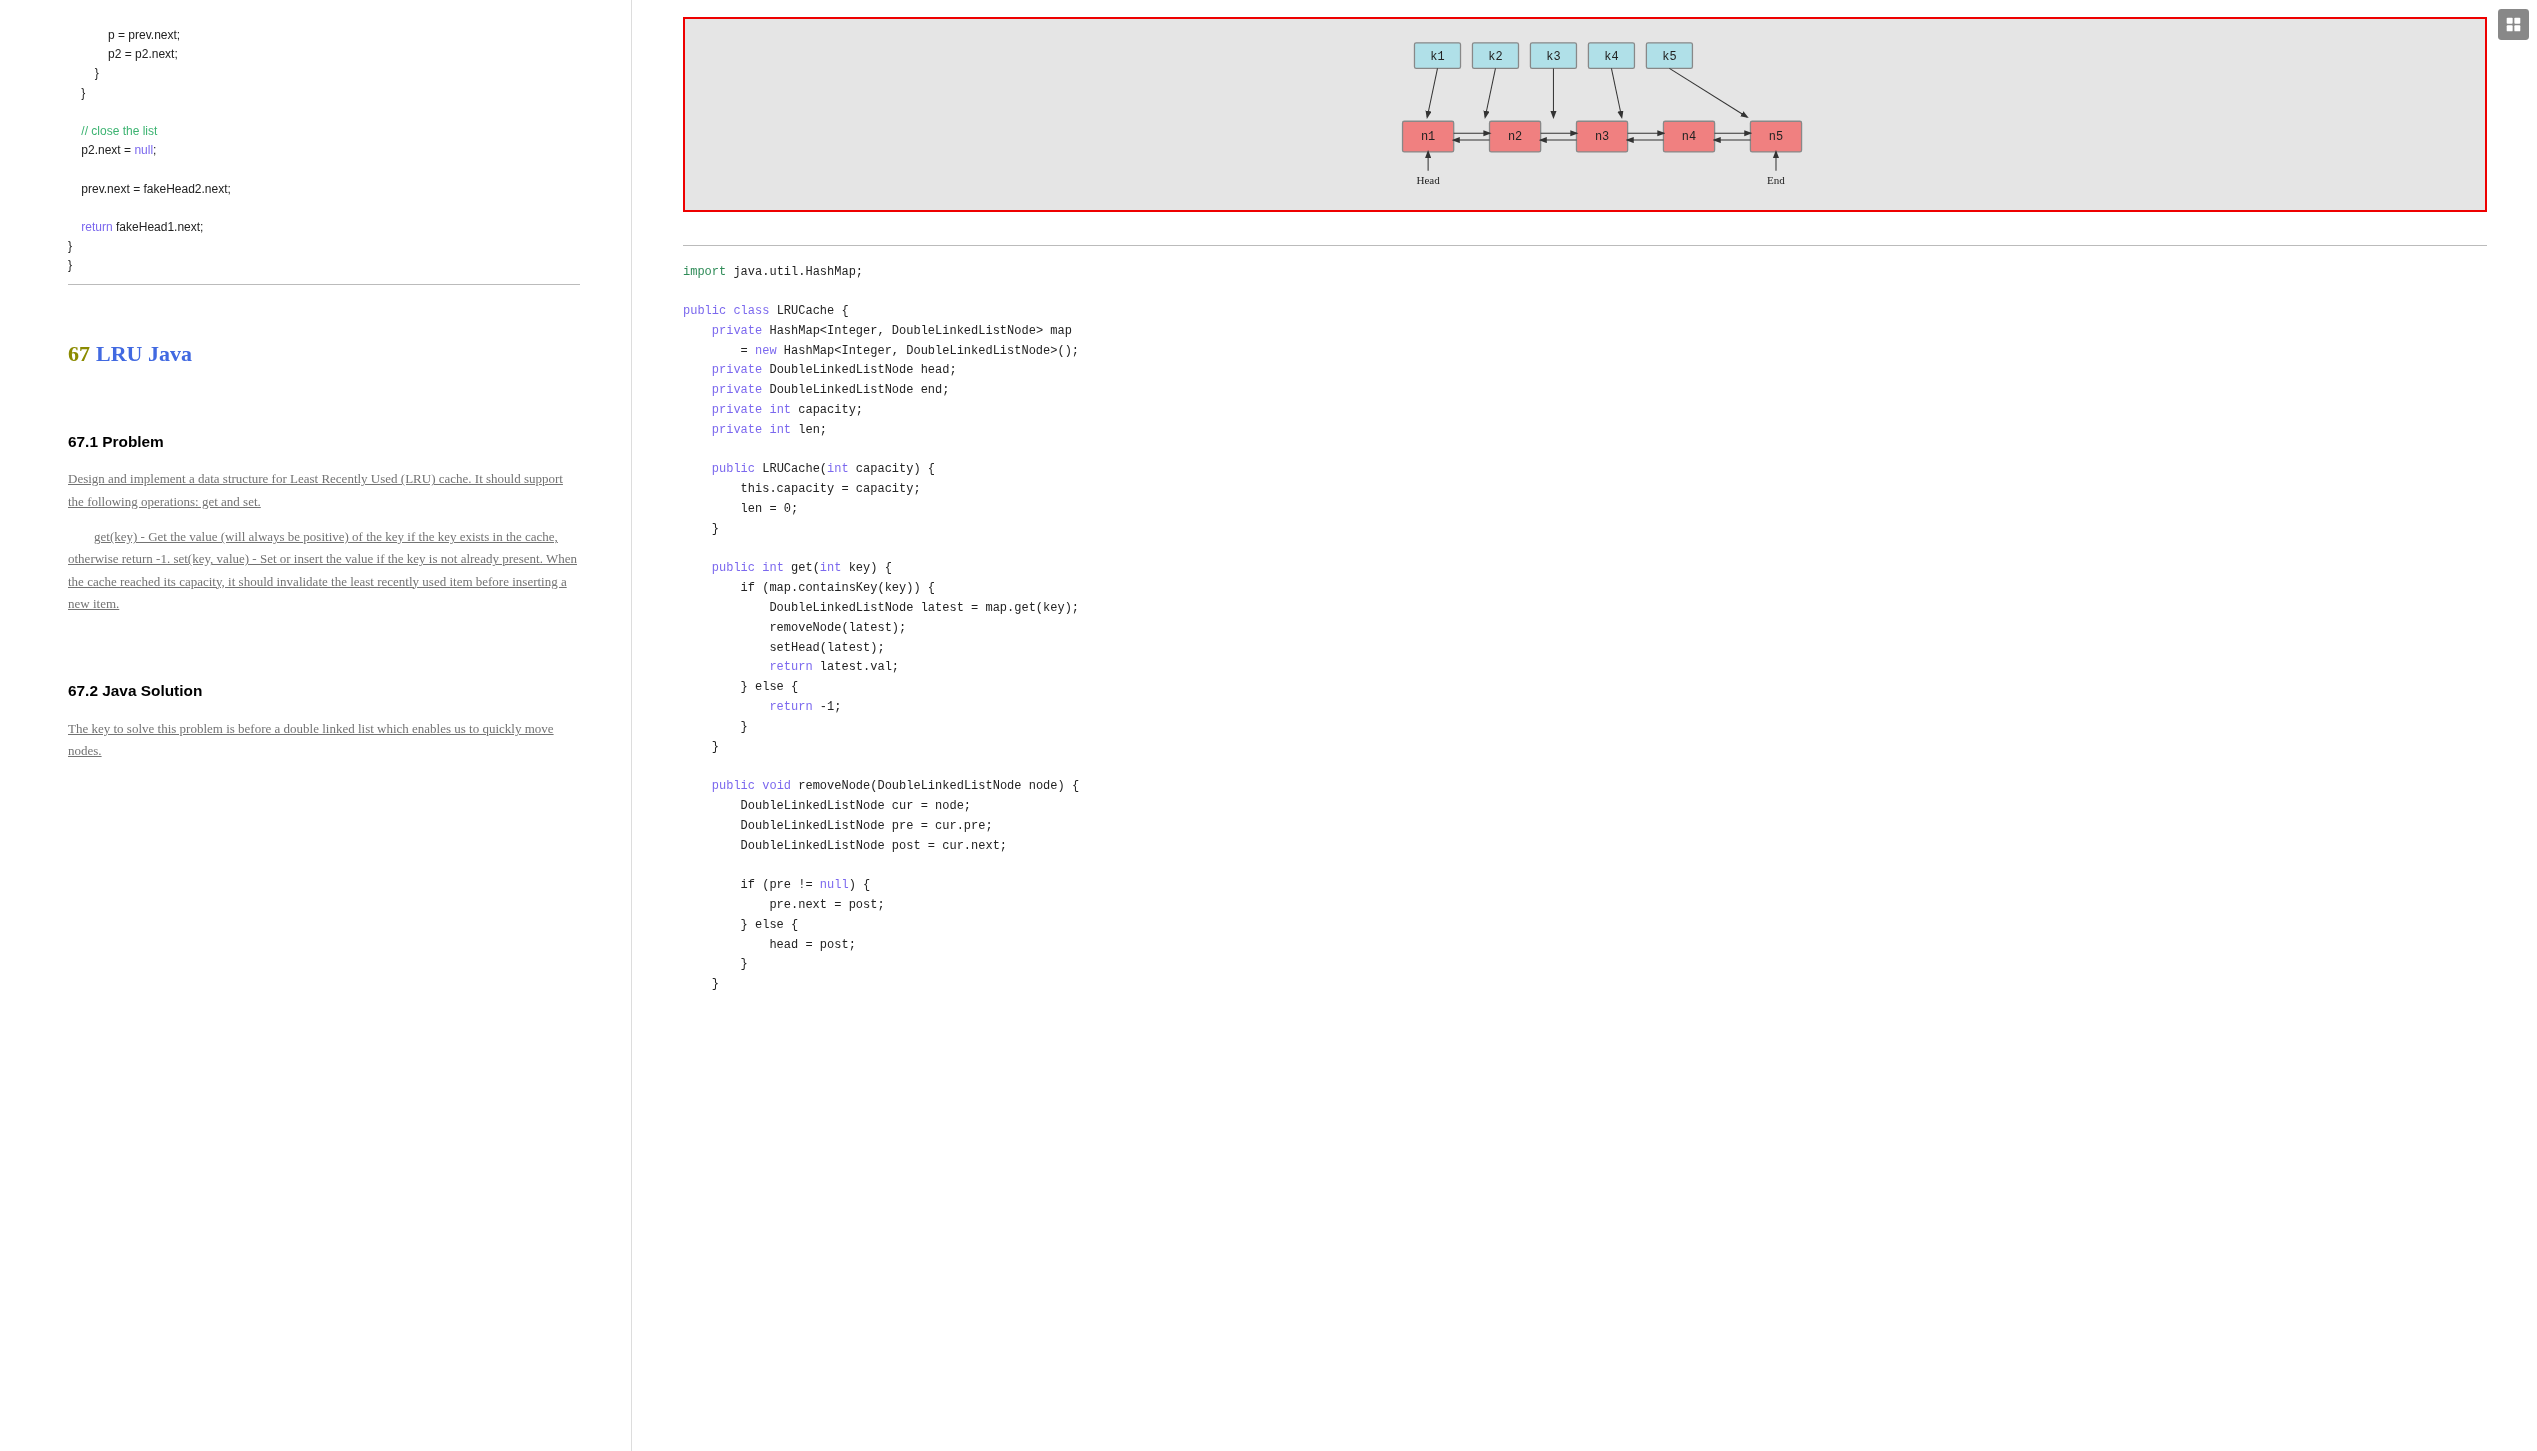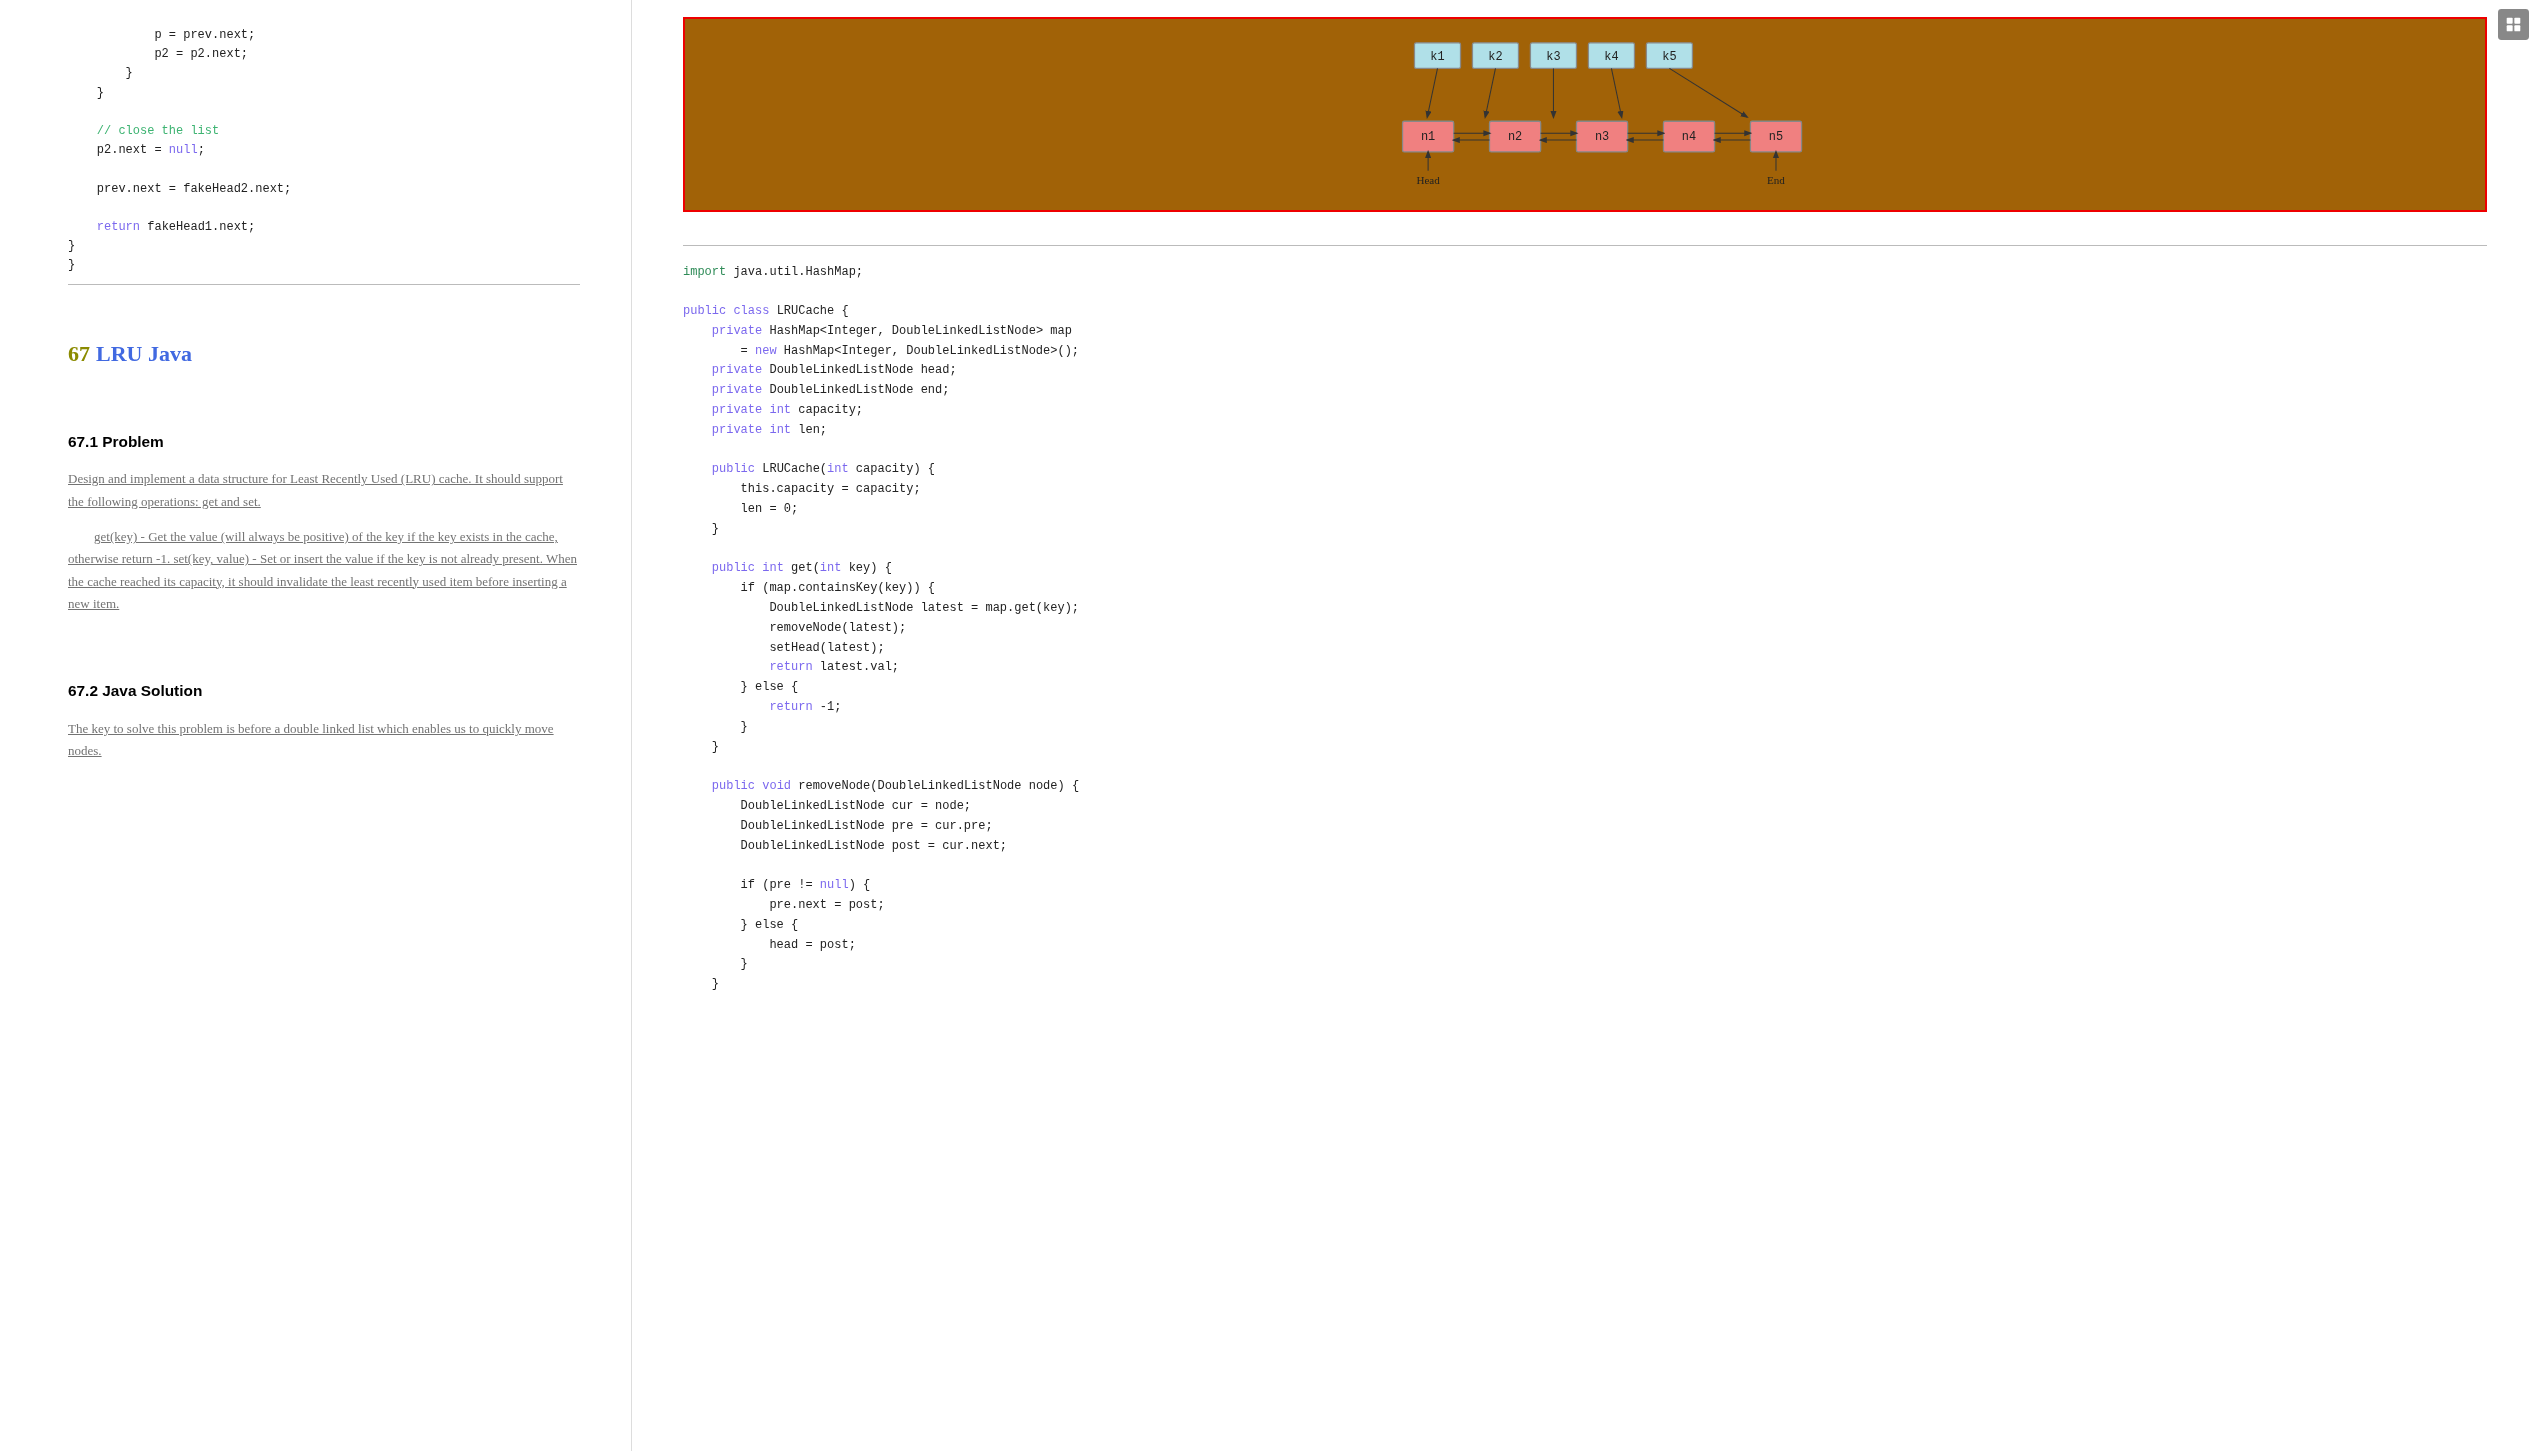--- a/index.html
+++ b/index.html
@@ -23,21 +23,21 @@
       border-right: 0.9px solid #ddd;
     }
     
     .right-panel {
       flex: 1;
       padding: 17px 51px 34px 51px;
     }
 
     
     .code-block {
-      font-family: Liberation Mono, monospace;
+      font-family: Liberation Sans, sans-serif;
       font-size: 12px;
       line-height: 1.6;
       white-space: pre;
       color: #222;
       margin-bottom: 8.5px;
     }
     .code-line {
       display: block;
     }
     .kw { color: #7B68EE; font-weight: normal; } 
@@ -90,21 +90,21 @@
       border: none;
       border-top: 0.9px solid #bbb;
       margin: 8.5px 0 17px 0;
     }
 
     
     .diagram-container {
       border: 2.6px solid #e00;
       padding: 17px 26px 12px 26px;
       margin-bottom: 24px;
-      background: #a16207;
+      background: #e5e5e5;
       display: inline-block;
       width: 100%;
     }
 
     
     .diagram-svg-wrap {
       width: 100%;
       display: flex;
       justify-content: center;
     }

